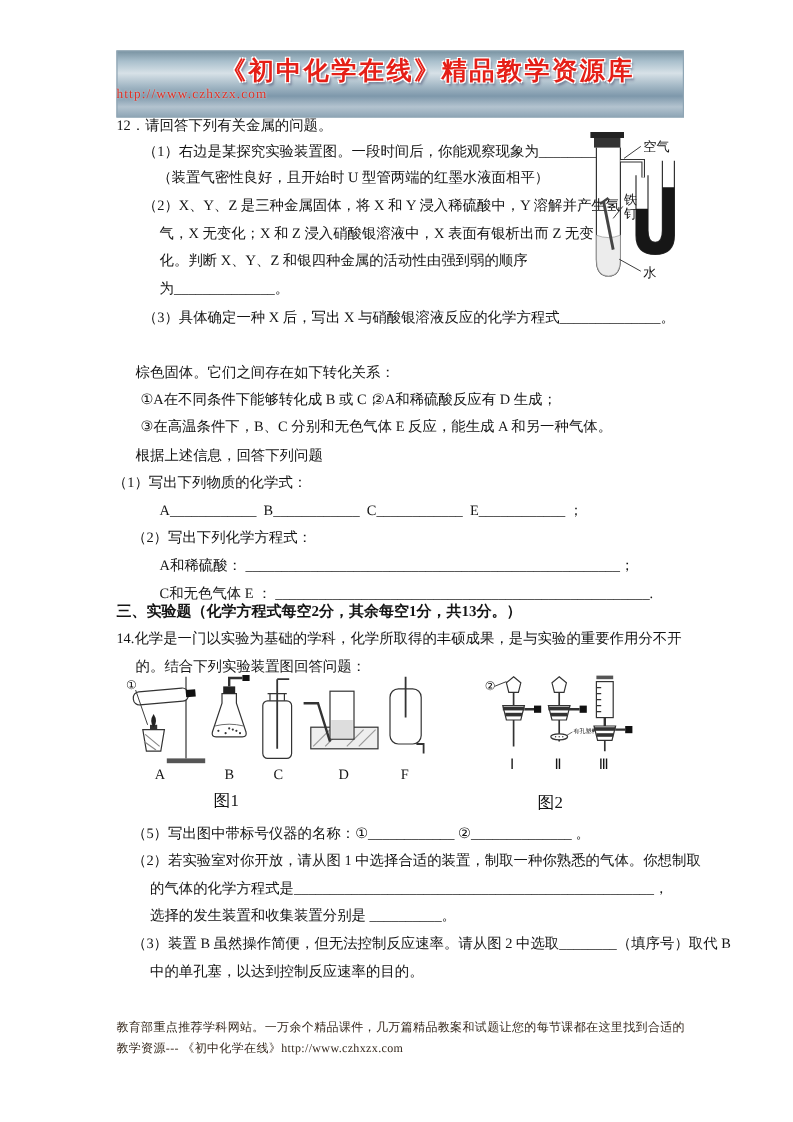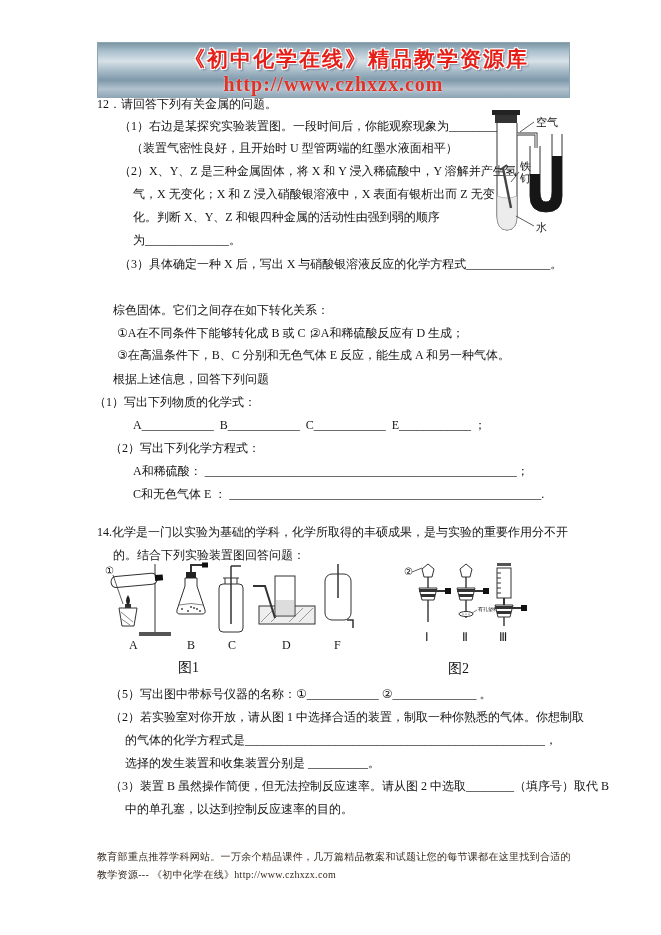--- a/index.html
+++ b/index.html
@@ -10,22 +10,22 @@
   .foot{font-size:10px;color:#35281c;letter-spacing:.3px;}
   .figlbl{position:absolute;font-size:12px;color:#141414;font-family:"Liberation Serif",serif;}
   .cap{font-size:14px;}
   
   #banner{position:absolute;left:97px;top:42px;width:473px;height:56px;
     background:linear-gradient(180deg,#76909f 0%,#a9bfcc 16%,#d7e1e7 34%,#a6bac7 52%,#7e98ab 68%,#b3c3cf 84%,#8ba3b4 100%);
     box-shadow:inset 0 0 0 1px #8fa5b4;}
   #banner .ttl{position:absolute;left:0;right:0;top:3px;text-align:center;
     font-size:21px;font-weight:bold;color:#e51f17;letter-spacing:2px;
     text-shadow:1px 1px 0 #fff,-1px -1px 0 #fff,1px -1px 0 #fff,-1px 1px 0 #fff,2px 2px 2px rgba(40,40,80,.45);margin-left:46px;}
-  #banner .url{position:absolute;left:0;right:0;top:31px;text-align:center;
-    font-size:20px;font-weight:bold;color:#e03227;letter-spacing:1px;
+  #banner .url{position:absolute;left:0;right:0;top:31px;
+    font-size:11px;font-weight:normal;color:#e03227;letter-spacing:1px;
     text-shadow:0 0 2px rgba(255,255,255,.8);}
   svg{position:absolute;}
   svg text{font-family:"Liberation Serif",serif;fill:#141414;}
 </style>
 </head>
 <body>
 
 <div id="page">
 
   <div id="banner">
@@ -75,20 +75,21 @@
   <div class="t" style="left:117px;top:325px">①A在不同条件下能够转化成 B 或 C；</div>
   <div class="t" style="left:310px;top:325px">②A和稀硫酸反应有 D 生成；</div>
   <div class="t" style="left:117px;top:347px">③在高温条件下，B、C 分别和无色气体 E 反应，能生成 A 和另一种气体。</div>
   <div class="t" style="left:113px;top:371px">根据上述信息，回答下列问题</div>
   <div class="t" style="left:94px;top:394px">（1）写出下列物质的化学式：</div>
   <div class="t" style="left:133px;top:417px">A____________  B____________  C____________  E____________ ；</div>
   <div class="t" style="left:110px;top:440px">（2）写出下列化学方程式：</div>
   <div class="t" style="left:133px;top:463px">A和稀硫酸： ____________________________________________________；</div>
   <div class="t" style="left:133px;top:486px">C和无色气体 E ： ____________________________________________________.</div>
 
+  <div class="t bold" style="left:97px;top:501px">三、实验题（化学方程式每空2分，其余每空1分，共13分。）</div>
 
   <div class="t" style="left:97px;top:524px">14.化学是一门以实验为基础的学科，化学所取得的丰硕成果，是与实验的重要作用分不开</div>
   <div class="t" style="left:113px;top:547px">的。结合下列实验装置图回答问题：</div>
 
   <svg style="left:103px;top:560px" width="270" height="80" viewBox="0 0 270 80">
     <g>
       <line x1="52" y1="4" x2="52" y2="72" stroke="#333"></line>
       <rect x="36" y="72" width="32" height="4" fill="#555"></rect>
       <line x1="52" y1="20" x2="14" y2="20" stroke="#333"></line>
       <g transform="rotate(-5 30 20)">

